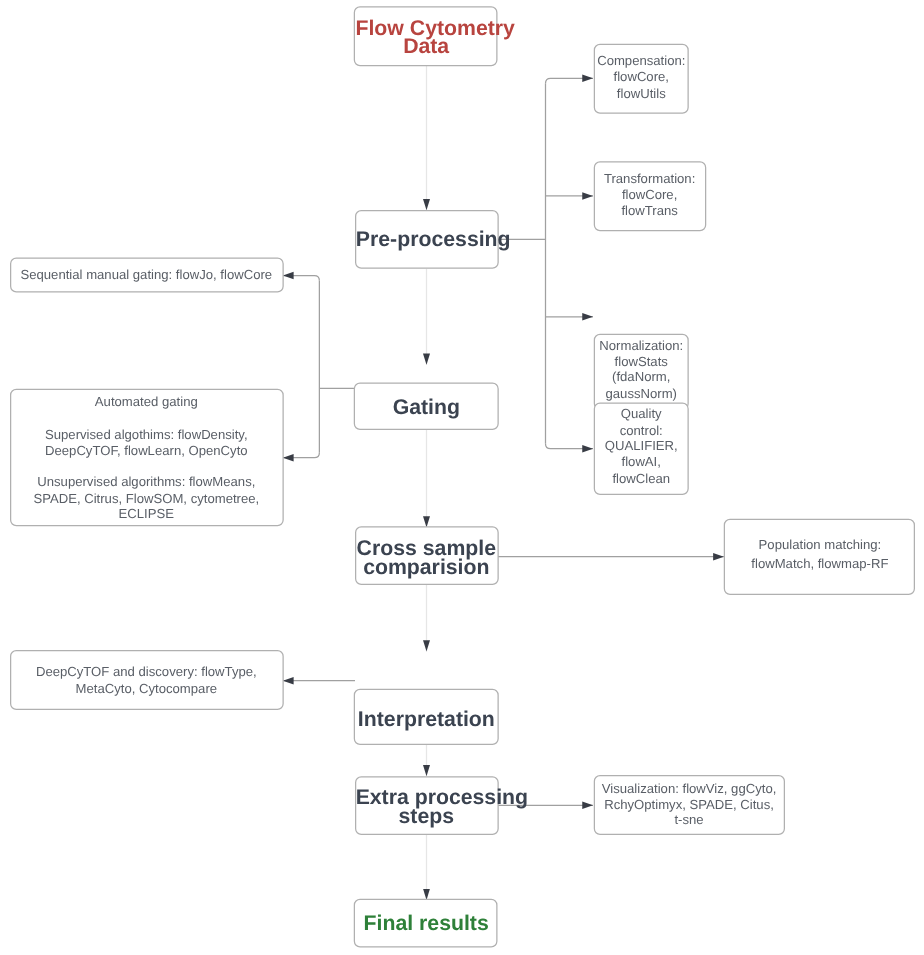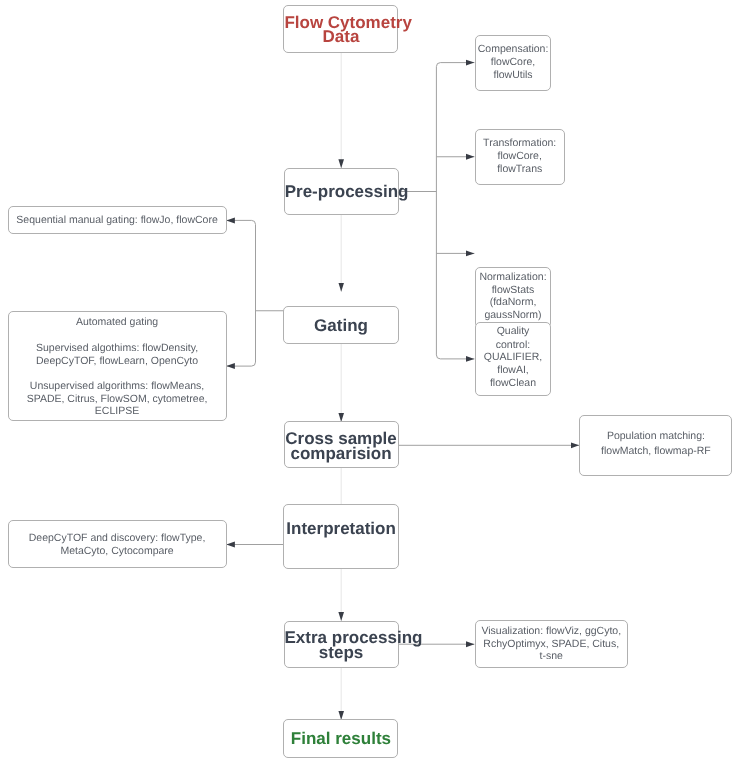--- a/index.html
+++ b/index.html
@@ -112,21 +112,21 @@
 
   <div class="node node-main" id="n-gating" style="left:283.4px;top:291.2px;width:115.3px;height:37.9px;margin-top:15px;">
     <span class="tline" style="top:12.2px">Gating</span>
   </div>
 
   <div class="node node-main" id="n-cross" style="left:283.5px;top:421.4px;width:115.1px;height:47.1px;">
     <span class="tline" style="top:9.5px">Cross sample</span>
     <span class="tline" style="top:24.5px">comparision</span>
   </div>
 
-  <div class="node node-main" id="n-interpretation" style="left:283.4px;top:504px;width:115.4px;height:65px;">
+  <div class="node node-main" id="n-interpretation" style="left:283.4px;top:551px;width:115.4px;height:45px;">
     <span class="tline" style="top:17.4px">Interpretation</span>
   </div>
 
   <div class="node node-main" id="n-extra" style="left:283.5px;top:620.5px;width:115.1px;height:47.2px;padding-left:48px;">
     <span class="tline" style="top:9.2px">Extra processing</span>
     <span class="tline" style="top:24px">steps</span>
   </div>
 
   <div class="node node-main" id="n-final" style="left:283.4px;top:719.4px;width:115.1px;height:38.3px;">
     <span class="tline final-label" style="top:12.1px">Final results</span>

